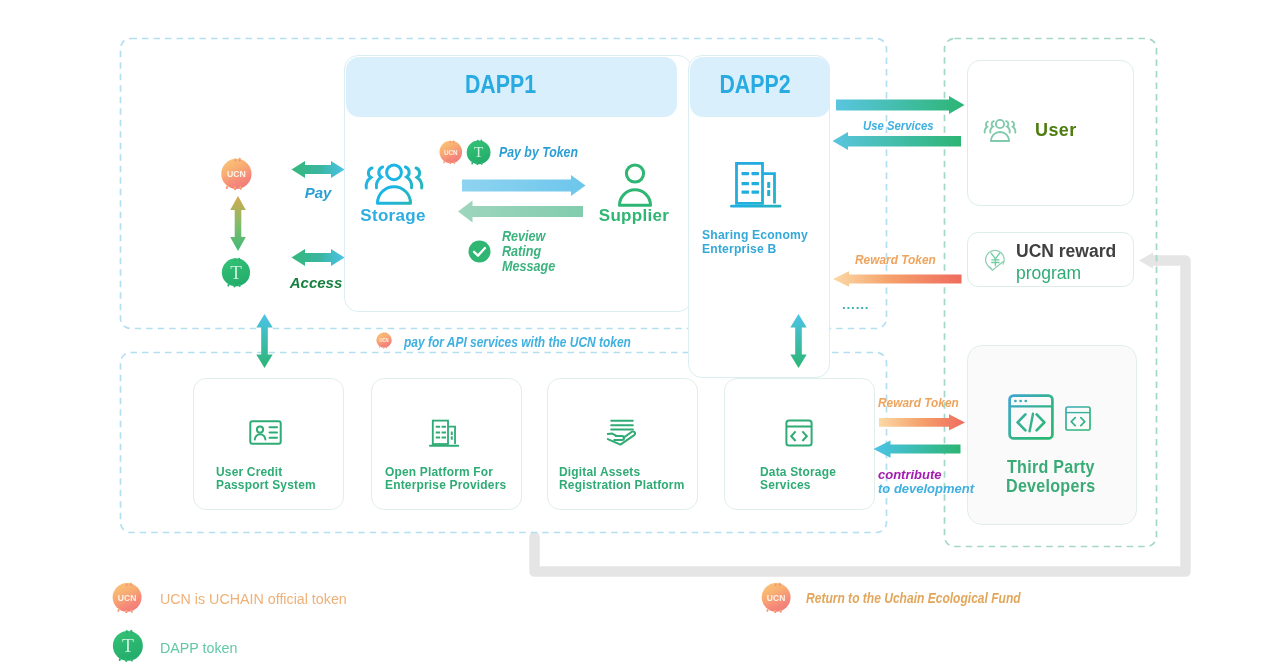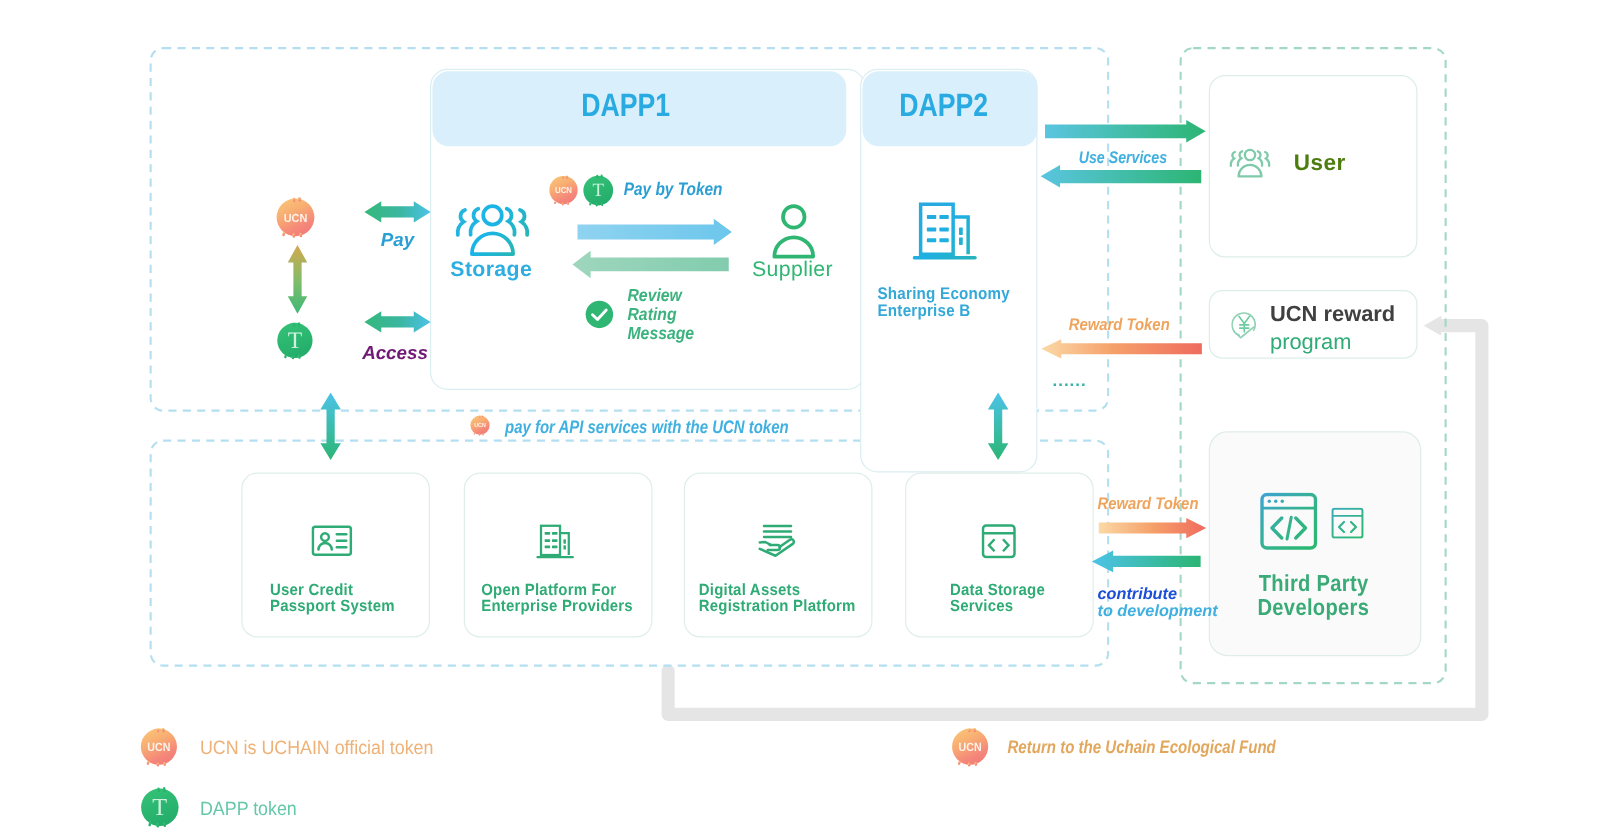--- a/index.html
+++ b/index.html
@@ -55,21 +55,21 @@
   </g>
 </svg>
 <div class="abs" style="left:338px;top:206px;width:110px;text-align:center;font-size:17px;font-weight:bold;color:#2eaee0;letter-spacing:0.3px;">Storage</div>
 
 <svg class="abs" style="left:616px;top:160px;" width="40" height="48" viewBox="0 0 40 48">
   <g fill="none" stroke="#2fb673" stroke-width="3.0" stroke-linecap="round">
     <circle cx="19" cy="13.5" r="8.6"></circle>
     <path d="M3.5 45.3 a15.5 15.5 0 0 1 31 0 z" stroke-linejoin="round"></path>
   </g>
 </svg>
-<div class="abs" style="left:579px;top:206px;width:110px;text-align:center;font-size:17px;font-weight:normal;color:#2fb673;letter-spacing:0.3px;">Supplier</div>
+<div class="abs" style="left:579px;top:206px;width:110px;text-align:center;font-size:17px;font-weight:bold;color:#2fb673;letter-spacing:0.3px;">Supplier</div>
 
 <svg class="abs" width="0" height="0" style="left:0;top:0;">
  <defs>
   <linearGradient id="gucn" x1="0.25" y1="0" x2="0.75" y2="1">
     <stop offset="0" stop-color="#f9c377"></stop>
           <stop offset="0.35" stop-color="#f8ad72"></stop>
           <stop offset="0.75" stop-color="#f5877a"></stop>
           <stop offset="1" stop-color="#f07b78"></stop>
   </linearGradient>
   <linearGradient id="gtok" x1="0.3" y1="0" x2="0.7" y2="1">
@@ -189,21 +189,21 @@
 </svg>
 
 <svg class="abs" style="left:291px;top:160px;" width="54" height="20" viewBox="0 0 54 20">
   <path d="M0.5 9.5 L14 1 L14 5 L40 5 L40 1 L53.5 9.5 L40 18 L40 14 L14 14 L14 18 Z" fill="url(#gbiarrow)"></path>
 </svg>
 <div class="abs" style="left:291px;top:184px;width:54px;text-align:center;font-size:15px;font-style:italic;font-weight:bold;color:#2b9fd4;">Pay</div>
 
 <svg class="abs" style="left:291px;top:248px;" width="54" height="20" viewBox="0 0 54 20">
   <path d="M0.5 9.5 L14 1 L14 5 L40 5 L40 1 L53.5 9.5 L40 18 L40 14 L14 14 L14 18 Z" fill="url(#gbiarrow)"></path>
 </svg>
-<div class="abs" style="left:285px;top:274px;width:62px;text-align:center;font-size:15px;font-style:italic;font-weight:bold;color:#701a75;">Access</div>
+<div class="abs" style="left:285px;top:274px;width:62px;text-align:center;font-size:15px;font-style:italic;font-weight:bold;color:#15803d;">Access</div>
 
 <svg class="abs" style="left:730px;top:161px;" width="53" height="48" viewBox="0 0 53 48">
   <defs>
     <linearGradient id="gbld" gradientUnits="userSpaceOnUse" x1="2" y1="2" x2="50" y2="46">
       <stop offset="0" stop-color="#2ba7e0"></stop>
           <stop offset="0.55" stop-color="#1eb0e0"></stop>
           <stop offset="1" stop-color="#27b3bb"></stop>
     </linearGradient>
   </defs>
   <g stroke="url(#gbld)" fill="none" stroke-width="2.8">
@@ -361,21 +361,21 @@
   </g>
 </svg>
 <div class="abs" style="left:1007px;top:456px;font-size:18.5px;font-weight:bold;color:#3aab77;white-space:nowrap;letter-spacing:0.3px;transform-origin:left top;transform:scaleX(0.87);">Third Party</div>
 <div class="abs" style="left:1006px;top:475px;font-size:18.5px;font-weight:bold;color:#3aab77;white-space:nowrap;letter-spacing:0.3px;transform-origin:left top;transform:scaleX(0.87);">Developers</div>
 
 <svg class="abs" style="left:872px;top:414px;" width="96" height="46" viewBox="0 0 96 46">
   <path d="M7 4 L77 4 L77 0.3 L93 8.4 L77 16.5 L77 12.8 L7 12.8 Z" fill="url(#greward2)"></path>
   <path d="M88.5 30.6 L18.5 30.6 L18.5 26.4 L1.5 35.1 L18.5 43.8 L18.5 39.6 L88.5 39.6 Z" fill="url(#gcontrib)"></path>
 </svg>
 <div class="abs" style="left:878px;top:395px;font-size:13.5px;font-style:italic;font-weight:bold;color:#efa45d;white-space:nowrap;transform-origin:left top;transform:scaleX(0.88);">Reward Token</div>
-<div class="abs" style="left:878px;top:467px;font-size:13px;font-style:italic;font-weight:bold;color:#1d4ed8;white-space:nowrap;">contribute</div>
+<div class="abs" style="left:878px;top:467px;font-size:13px;font-style:italic;font-weight:bold;color:#a21caf;white-space:nowrap;">contribute</div>
 <div class="abs" style="left:878px;top:481px;font-size:13px;font-style:italic;font-weight:bold;color:#3fb0e0;white-space:nowrap;">to development</div>
 
 <svg class="abs" style="left:256px;top:314px;" width="17" height="54" viewBox="0 0 17 54">
   <path d="M8.5 0 L16.7 13.5 L11.8 13.5 L11.8 40.5 L16.7 40.5 L8.5 54 L0.3 40.5 L5.2 40.5 L5.2 13.5 L0.3 13.5 Z" fill="url(#gvarrow)"></path>
 </svg>
 <svg class="abs" style="left:790px;top:314px;" width="17" height="54" viewBox="0 0 17 54">
   <path d="M8.5 0 L16.7 13.5 L11.8 13.5 L11.8 40.5 L16.7 40.5 L8.5 54 L0.3 40.5 L5.2 40.5 L5.2 13.5 L0.3 13.5 Z" fill="url(#gvarrow)"></path>
 </svg>
 
 <svg class="abs" style="left:376px;top:332px;" width="17" height="17" viewBox="0 0 25 25">

